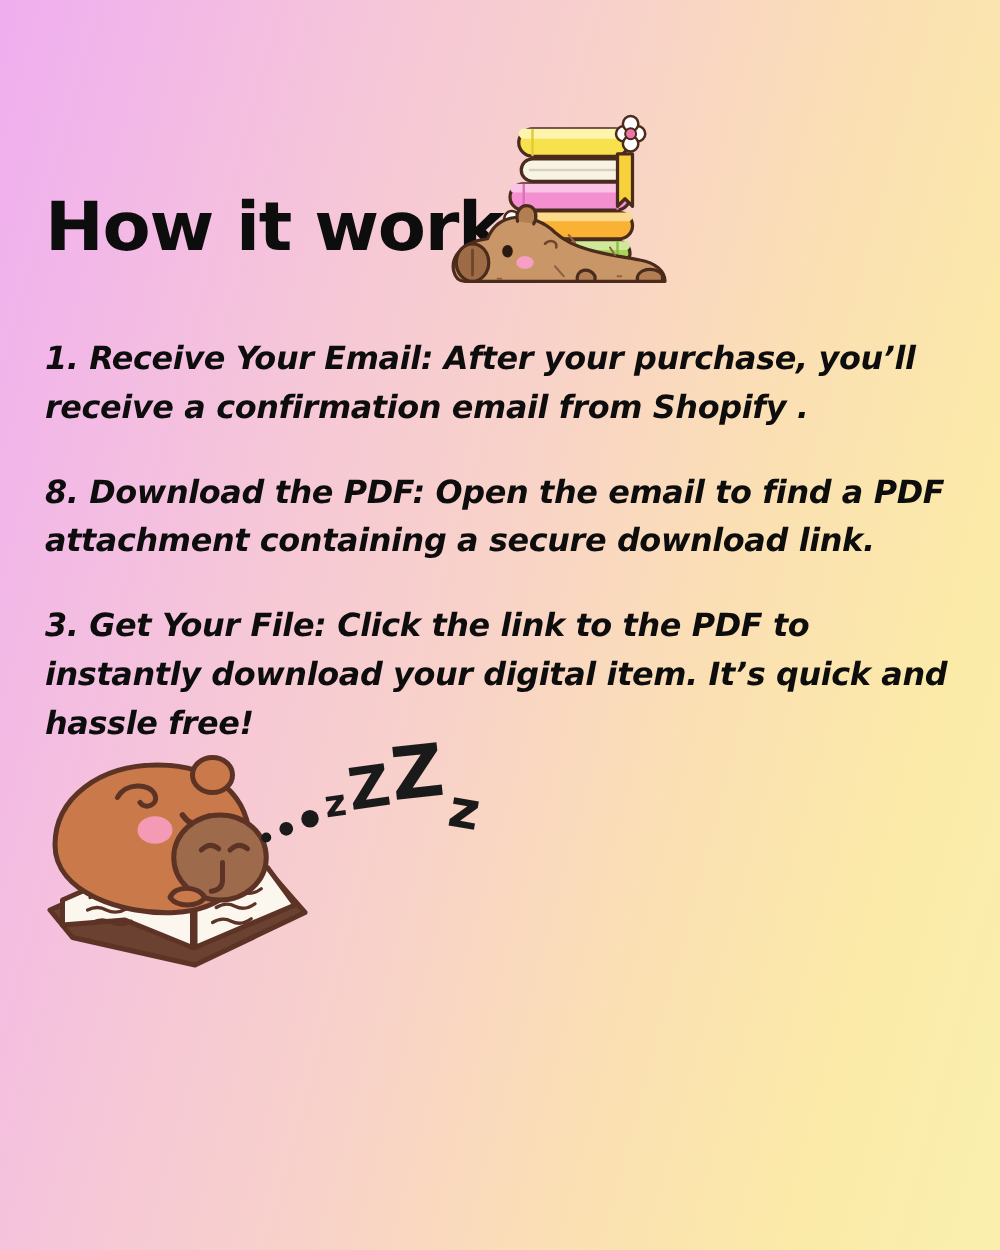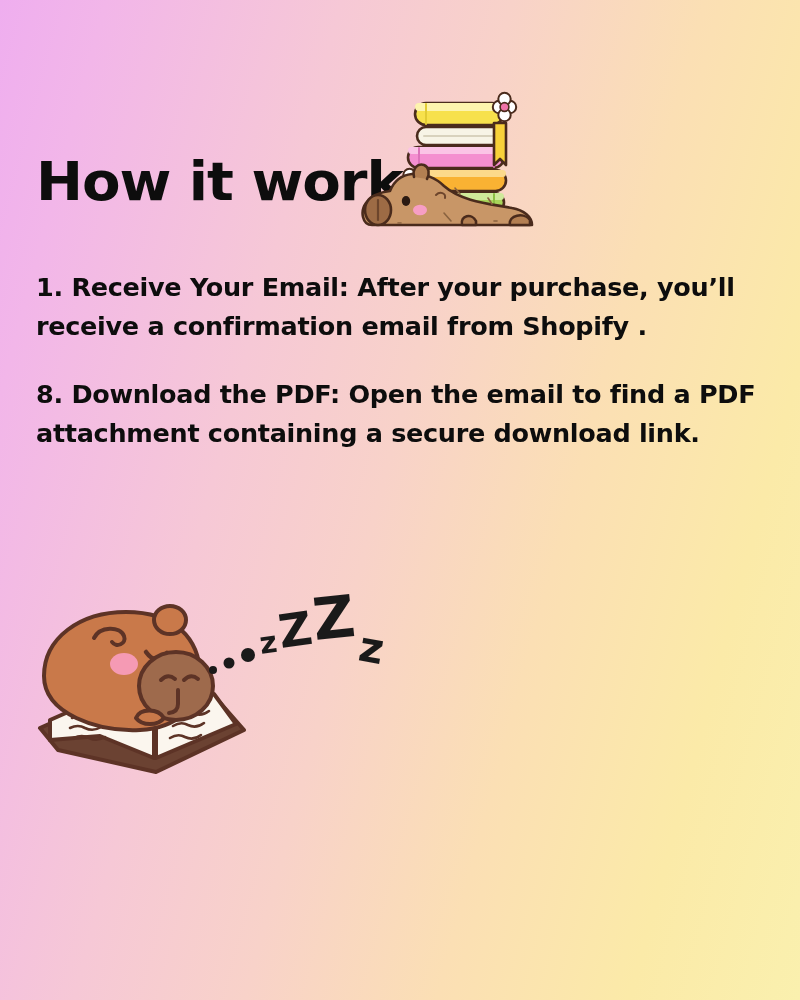--- a/index.html
+++ b/index.html
@@ -47,20 +47,21 @@
     width: 728px;
   }
   .step {
     font-family: "DejaVu Sans", sans-serif;
     font-weight: 900;
     font-size: 25.5px;
     line-height: 39px;
     color: #0d0d0d;
     letter-spacing: -0.3px;
     margin-bottom: 29px;
+    font-style: italic;
   }
   .step:last-child { margin-bottom: 0; }
 
   
   .illo { position: absolute; }
   #capy-books { left: 352px; top: 55px; width: 200px; height: 190px; }
   #capy-sleep { left: 28px; top: 590px; width: 230px; height: 210px; }
   #zzz { left: 205px; top: 592px; width: 210px; height: 95px; }
 </style>
 </head>
@@ -152,20 +153,21 @@
           <path d="M46 168 l3 0"></path>
           <path d="M142 166 l3 0"></path>
         </g>
       </g>
     </svg>
   </div>
 
   <div id="steps">
     <div class="step">1. Receive Your Email: After your purchase, you’ll receive a confirmation email from Shopify .</div>
     <div class="step">8. Download the PDF: Open the email to find a PDF attachment containing a secure download link.</div>
+    <div class="step">3. Get Your File: Click the link to the PDF to instantly download your digital item. It’s quick and hassle free!</div>
   </div>
 
   <div class="illo" id="capy-sleep">
     <svg viewBox="0 0 230 210" width="230" height="210" xmlns="http://www.w3.org/2000/svg">
       <g stroke="#5d3326" stroke-width="4" stroke-linejoin="round" stroke-linecap="round">
 
         <g>
           <path d="M12 138 L70 112 L130 136 L188 108 L216 140 L128 182 L30 160 Z" fill="#6b4232"></path>
           <path d="M22 130 L72 108 L126 130 L126 168 L72 146 L22 150 Z" fill="#fbf6ee"></path>
           <path d="M128 130 L186 104 L208 134 L128 168 Z" fill="#fbf6ee"></path>

